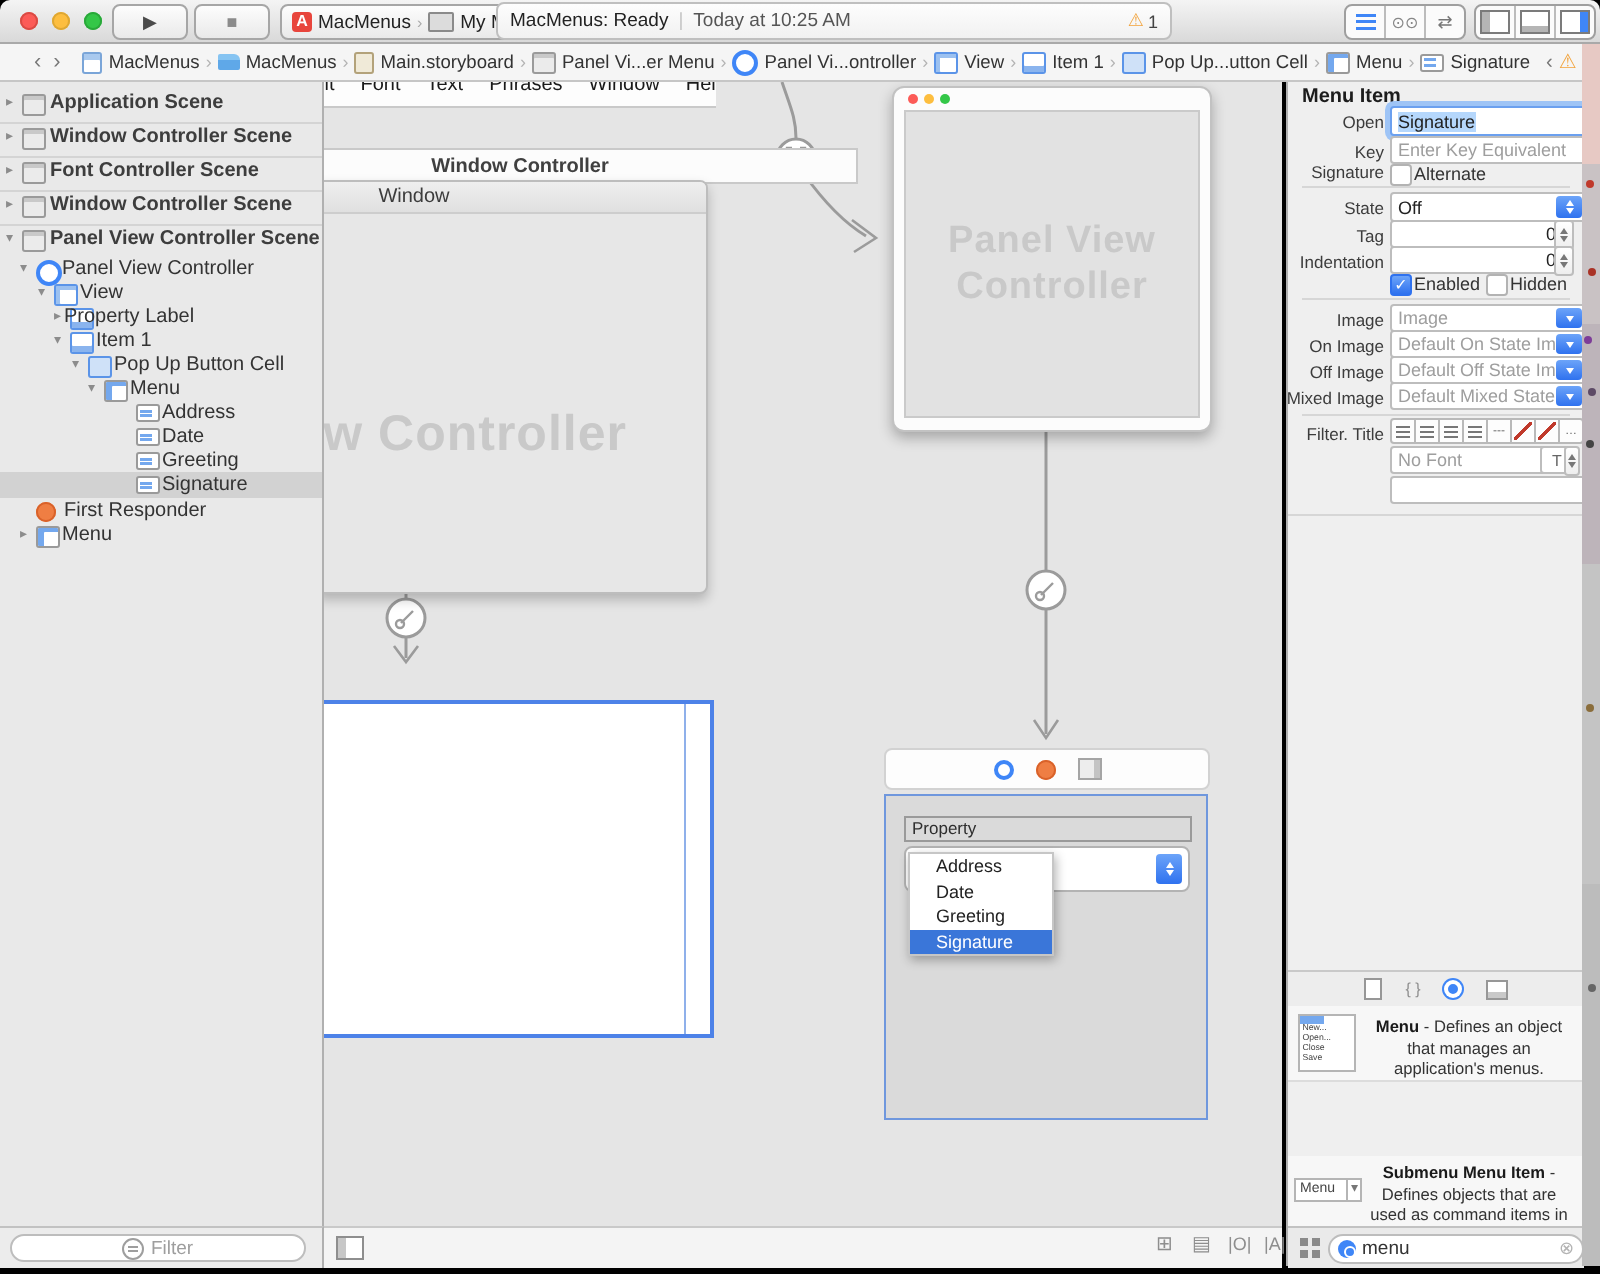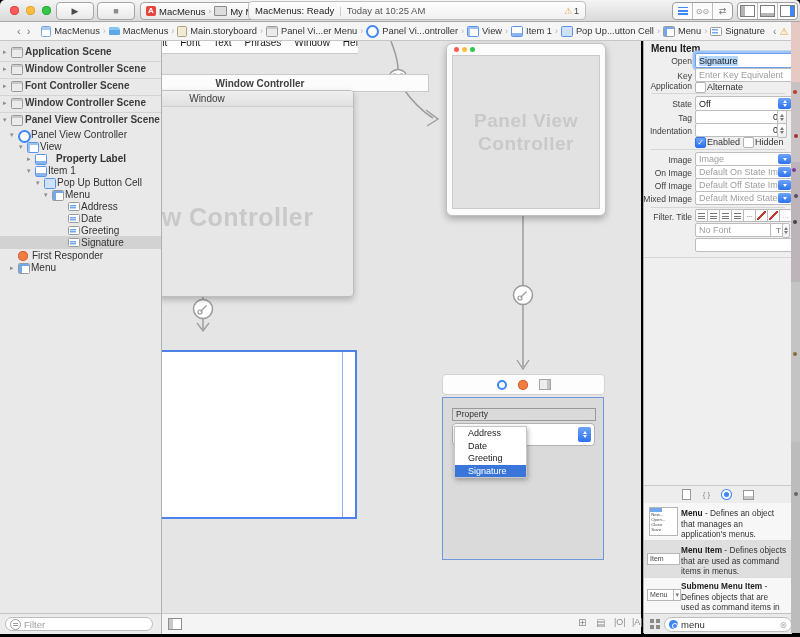--- a/index.html
+++ b/index.html
@@ -55,21 +55,21 @@
   #outline{left:0;top:41px;width:161px;height:572px;background:#e9e9e9;border-right:1px solid #b0b0b0;overflow:hidden;font-size:10px;color:#333;}
   .orow{position:absolute;left:0;width:161px;height:13px;line-height:13px;}
   .orow.scene{font-weight:bold;height:14px;line-height:14px;color:#3d3d3d;}
   .osep{position:absolute;left:0;width:161px;height:0;border-top:1px solid #d4d4d4;}
   .tri{position:absolute;color:#8c8c8c;font-size:7px;top:0;}
   .oi{position:absolute;top:2px;}
   .olbl{position:absolute;top:0;white-space:nowrap;}
   .sel{background:#d2d2d2;}
   #filterbar{left:0;top:613px;width:161px;height:20px;background:#ececec;border-top:1px solid #c2c2c2;border-right:1px solid #b0b0b0;}
   .searchfield{position:absolute;background:#fff;border:1px solid #bdbdbd;border-radius:8px;display:flex;align-items:center;
-               font-size:9.5px;color:#333;padding:0 4px;gap:3px;}
+               font-size:9.5px;color:#333;padding:0 4px;gap:3px;justify-content:center;}
   .placeholder{color:#9e9e9e;}
   .filtericon{width:9px;height:9px;border-radius:50%;border:1px solid #9e9e9e;display:inline-block;position:relative;}
   .filtericon:after{content:"";position:absolute;left:2px;top:3px;width:5px;height:1px;background:#9e9e9e;box-shadow:0 2px 0 #9e9e9e;}
   
   #canvas{left:162px;top:41px;width:479px;height:572px;background:#e5e5e5;overflow:hidden;}
   .scenehdr{position:absolute;background:#fcfcfc;border:1px solid #c9c9c9;font-weight:bold;font-size:10px;color:#404040;
             display:flex;align-items:center;justify-content:center;}
   .watermark{font-weight:bold;color:#c9c9c9;letter-spacing:.5px;}
   #ebar{left:162px;top:613px;width:479px;height:20px;background:#f4f4f4;border-top:1px solid #c9c9c9;}
   .canvasicon{color:#8e8e8e;font-size:10px;}
@@ -96,21 +96,21 @@
   .segrow>span:first-child{border-left:1px solid #b9b9b9;border-radius:2px 0 0 2px;}
   .segrow>span:last-child{border-radius:0 2px 2px 0;}
   .alines{width:7px;height:6px;background:repeating-linear-gradient(180deg,#777 0 1px,transparent 1px 2.5px);}
   .noimg{background:#fff;position:relative;}
   .noimg:after{content:"";position:absolute;left:1px;top:1px;right:1px;bottom:1px;
                background:linear-gradient(135deg,transparent 44%,#c0392b 44%,#c0392b 56%,transparent 56%);}
   
   .librow{position:absolute;left:0;width:148px;background:#f7f7f7;border-bottom:1px solid #dcdcdc;}
   .libname{font-weight:bold;color:#1a1a1a;}
   .libdesc{color:#333;}
-  .libtxt{position:absolute;left:37px;right:4px;font-size:8.3px;line-height:10.5px;}
+  .libtxt{position:absolute;left:37px;right:4px;font-size:8.3px;line-height:10.5px;text-align:center;}
   .thumb{position:absolute;background:#fff;border:1px solid #b5b5b5;font-size:7px;color:#444;}
   
   #sliver{left:791px;top:22px;width:9px;height:611px;background:linear-gradient(180deg,#e7c9c4 0 60px,#c9c2c4 60px 140px,#bdb4ba 140px 260px,#c4c4c4 260px 420px,#bcbcbc 420px);}
   .dot{position:absolute;width:4px;height:4px;border-radius:50%;}
 </style>
 </head>
 <body>
 
 <div id="screen">
 
@@ -275,21 +275,21 @@
       <span class="olbl" style="left:31px;">Panel View Controller</span>
     </div>
     <div class="orow" style="top:99px;">
       <span class="tri" style="left:19px;">▾</span>
       <span class="oi ic i-view" style="left:27px;"></span>
       <span class="olbl" style="left:40px;">View</span>
     </div>
     <div class="orow" style="top:111px;">
       <span class="tri" style="left:27px;">▸</span>
       <span class="oi ic i-item" style="left:35px;"></span>
-      <span class="olbl" style="left:56px;font-weight:bold;">Property Label</span>
+      <span class="olbl" style="left:32px;">Property Label</span>
     </div>
     <div class="orow" style="top:123px;">
       <span class="tri" style="left:27px;">▾</span>
       <span class="oi ic i-item" style="left:35px;"></span>
       <span class="olbl" style="left:48px;">Item 1</span>
     </div>
     <div class="orow" style="top:135px;">
       <span class="tri" style="left:36px;">▾</span>
       <span class="oi ic i-cell" style="left:44px;"></span>
       <span class="olbl" style="left:57px;">Pop Up Button Cell</span>
@@ -429,21 +429,21 @@
   </div>
 
   <div id="inspector" class="abs">
     <div class="abs" style="left:7px;top:2px;font-weight:bold;font-size:10px;color:#1c1c1c;">Menu Item</div>
 
     <span class="ilbl" style="left:0px;width:48px;top:15px;">Open</span>
     <span class="ifld" style="left:51px;top:12px;width:90px;height:13px;box-shadow:0 0 0 2.5px #9ec4f6;border-color:#6ba0ef;">
       <span style="background:#b5d7fc;">Signature</span>
     </span>
 
-    <span class="ilbl" style="left:-5px;width:53px;top:30px;">Key Application</span>
+    <span class="ilbl" style="left:-5px;width:53px;top:30px;">Key Signature</span>
     <span class="ifld" style="left:51px;top:27px;width:90px;height:12px;">
       <span class="placeholder">Enter Key Equivalent</span>
     </span>
 
     <span class="cb" style="left:51px;top:41px;"></span>
     <span class="abs" style="left:63px;top:41px;">Alternate</span>
 
     <span class="idiv" style="top:52px;"></span>
 
     <span class="ilbl" style="left:0px;width:48px;top:58px;">State</span>
@@ -557,24 +557,20 @@
     </div>
 
     <div class="librow" style="top:462px;height:37px;">
       <span class="thumb" style="left:5px;top:4px;width:27px;height:27px;overflow:hidden;">
         <span style="display:block;height:4px;background:#74a8ee;width:12px;"></span>
         <span style="display:block;transform:scale(.62);transform-origin:0 0;font-size:7px;line-height:8px;white-space:pre;padding-left:2px;"><span>New...</span><br><span>Open...</span><br><span>Close</span><br><span>Save</span></span>
       </span>
       <span class="libtxt" style="top:5px;"><span class="libname">Menu</span><span> - </span><span class="libdesc">Defines an object that manages an application's menus.</span></span>
     </div>
 
-    <div class="librow" style="top:500px;height:36px;background:#dfdfdf;">
-      <span class="thumb" style="left:3px;top:12px;width:29px;height:10px;line-height:10px;padding-left:2px;"><span>Item</span></span>
-      <span class="libtxt" style="top:4px;"><span class="libname">Menu Item</span><span> - </span><span class="libdesc">Defines objects that are used as command items in menus.</span></span>
-    </div>
 
     <div class="librow" style="top:537px;height:35px;">
       <span class="thumb" style="left:3px;top:11px;width:30px;height:10px;line-height:10px;padding-left:2px;"><span>Menu</span><span style="float:right;border-left:1px solid #b5b5b5;padding:0 1px;color:#777;">▾</span></span>
       <span class="libtxt" style="top:3px;"><span class="libname">Submenu Menu Item</span><span> - </span><span class="libdesc">Defines objects that are used as command items in menus.</span></span>
     </div>
 
     <div class="abs" style="left:0;top:572px;width:148px;height:20px;background:#eaeaea;border-top:1px solid #c2c2c2;">
       <span class="abs i-grid" style="left:6px;top:5px;"></span>
       <span class="searchfield" style="left:20px;top:3px;width:118px;height:13px;">
         <span style="width:9px;height:9px;border-radius:50%;background:#3f86f7;position:relative;flex-shrink:0;">

